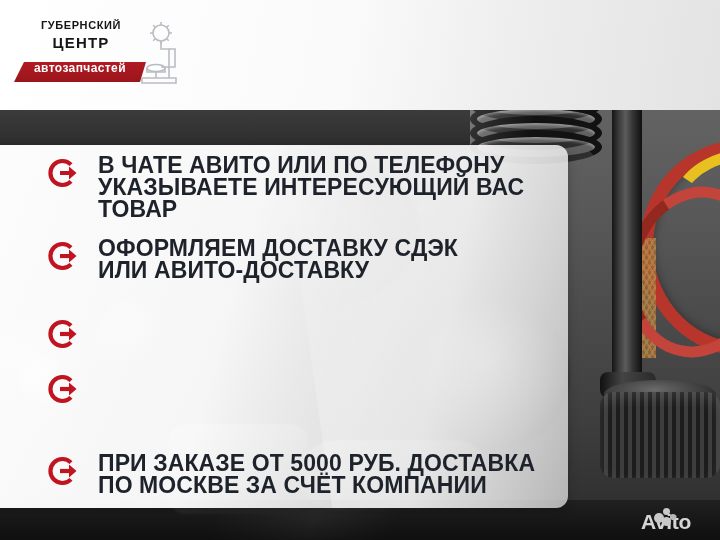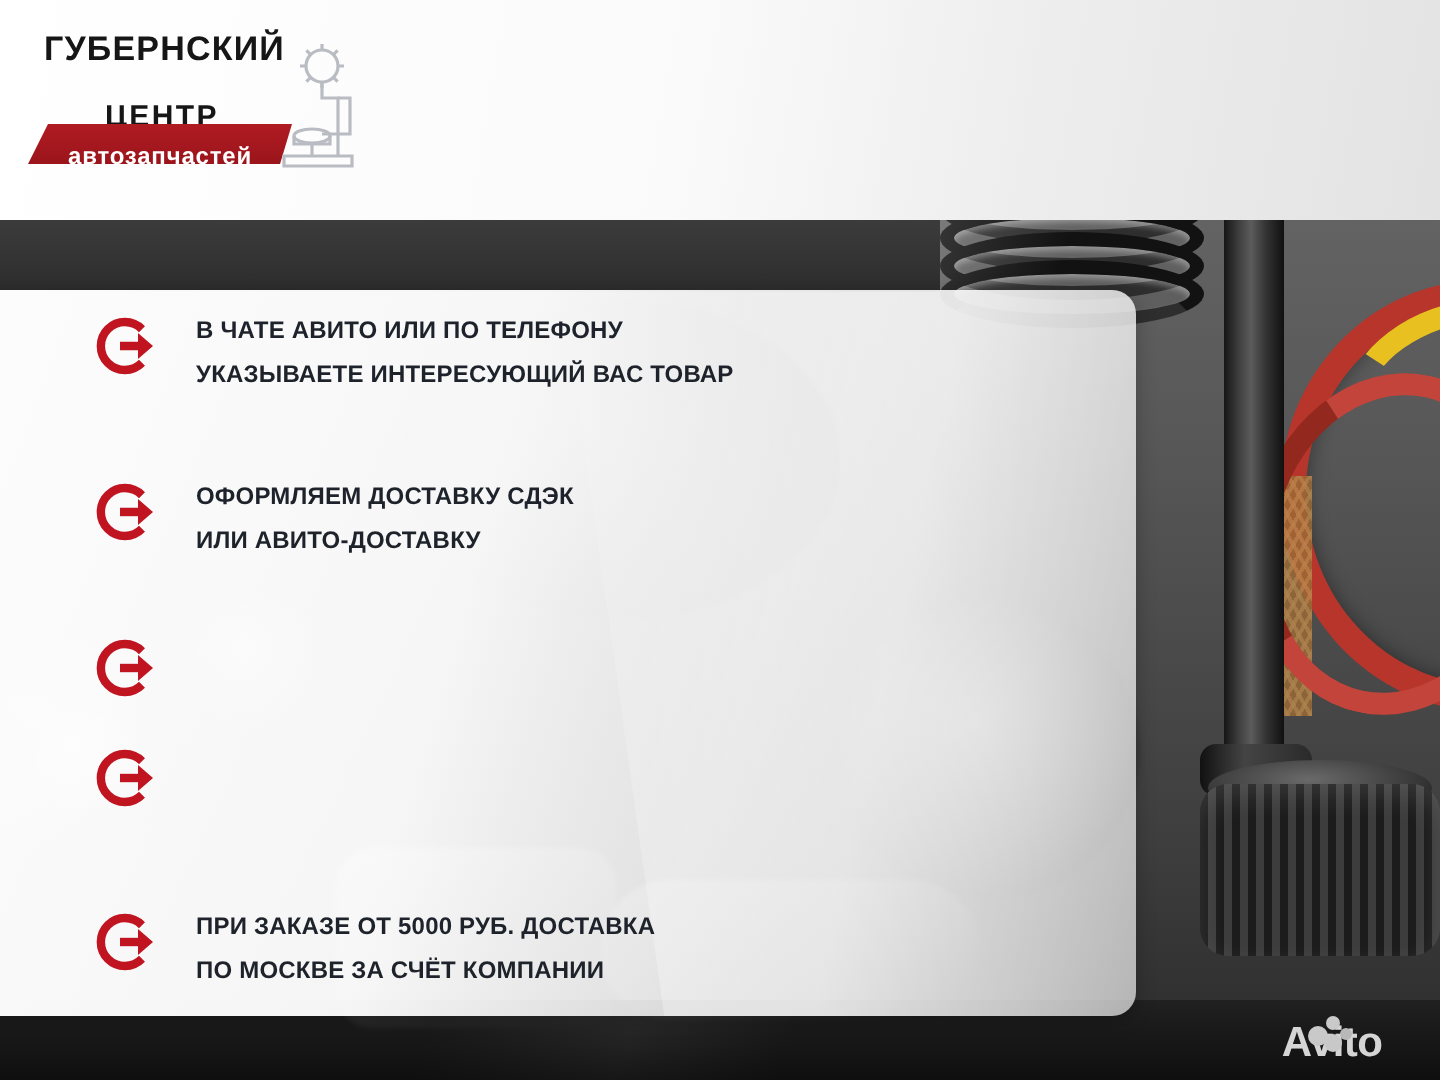--- a/index.html
+++ b/index.html
@@ -98,32 +98,32 @@
   }
 
   
   .header{
     position:absolute;left:0;top:0;width:720px;height:110px;
     background:linear-gradient(100deg,#ffffff 0%,#fafafa 48%,#ededed 72%,#e3e3e3 100%);
   }
   .logo{position:absolute;left:22px;top:18px;width:150px;height:74px;}
   .logo-txt{position:absolute;left:0;top:0;width:118px;}
   .logo-l1{
-    font-weight:bold;font-size:17px;letter-spacing:.6px;color:#161616;
+    font-weight:bold;font-size:11px;letter-spacing:.6px;color:#161616;
     text-align:center;line-height:14px;
   }
   .logo-l2{
     font-weight:bold;font-size:15px;letter-spacing:1.2px;color:#161616;
-    text-align:center;line-height:18px;margin-top:18px;
+    text-align:center;line-height:18px;margin-top:2px;
   }
   .logo-banner{
     position:absolute;left:-8px;top:44px;width:132px;height:32px;
     background:linear-gradient(180deg,#b01b22 0%,#8e1117 100%);
     clip-path:polygon(10px 0,132px 0,126px 20px,0 20px);
-    display:flex;align-items:center;justify-content:center;
+    display:flex;align-items:flex-start;justify-content:center;
   }
   .logo-banner span{
     font-weight:bold;font-size:12px;letter-spacing:.4px;color:#fff;line-height:12px;
   }
   .logo-mark{position:absolute;left:112px;top:2px;width:46px;height:70px;}
 
   .title{
     position:absolute;left:190px;top:22px;width:520px;
     color:#c01a1f;font-weight:bold;font-size:25px;line-height:31px;
     letter-spacing:.2px;text-transform:uppercase;
@@ -153,21 +153,21 @@
     background:linear-gradient(110deg,rgba(255,255,255,0) 0%,rgba(255,255,255,.45) 45%,rgba(255,255,255,0) 80%);
     transform:rotate(-8deg);
   }
 
   .list{position:absolute;left:60px;top:0;width:520px;}
   .item{position:absolute;display:flex;align-items:flex-start;}
   .item .ico{
     flex:0 0 auto;width:34px;height:34px;margin-right:18px;margin-top:2px;
   }
   .item .txt{
-    color:#1d222b;font-weight:bold;font-size:12px;line-height:22px;
+    color:#1d222b;font-weight:bold;font-size:23px;line-height:22px;
     letter-spacing:.1px;text-transform:uppercase;white-space:pre-line;
   }
 
   
   .avito{
     position:absolute;left:620px;top:508px;width:92px;height:24px;
     display:flex;align-items:center;opacity:.92;flex-direction:column;
   }
   .avito-mark{position:relative;width:22px;height:20px;margin-right:3px;}
   .avito-mark i{position:absolute;border-radius:50%;background:#d8d8d8;}

